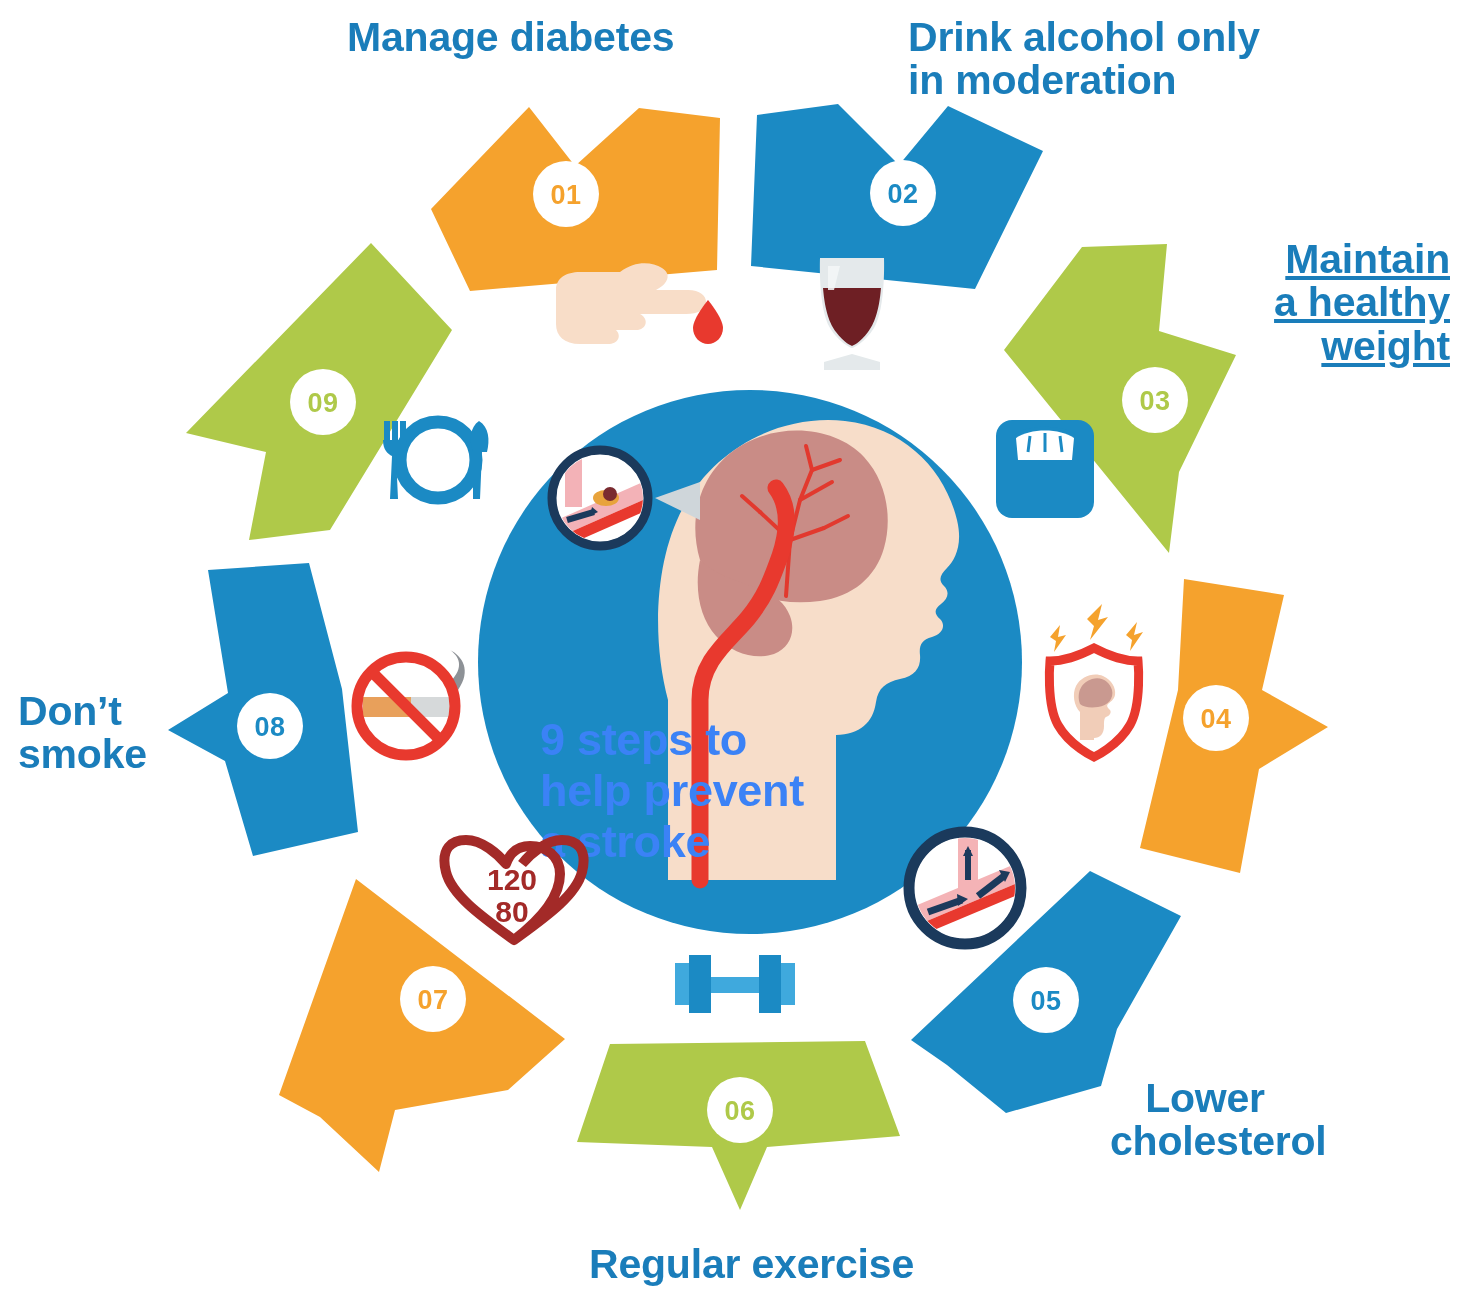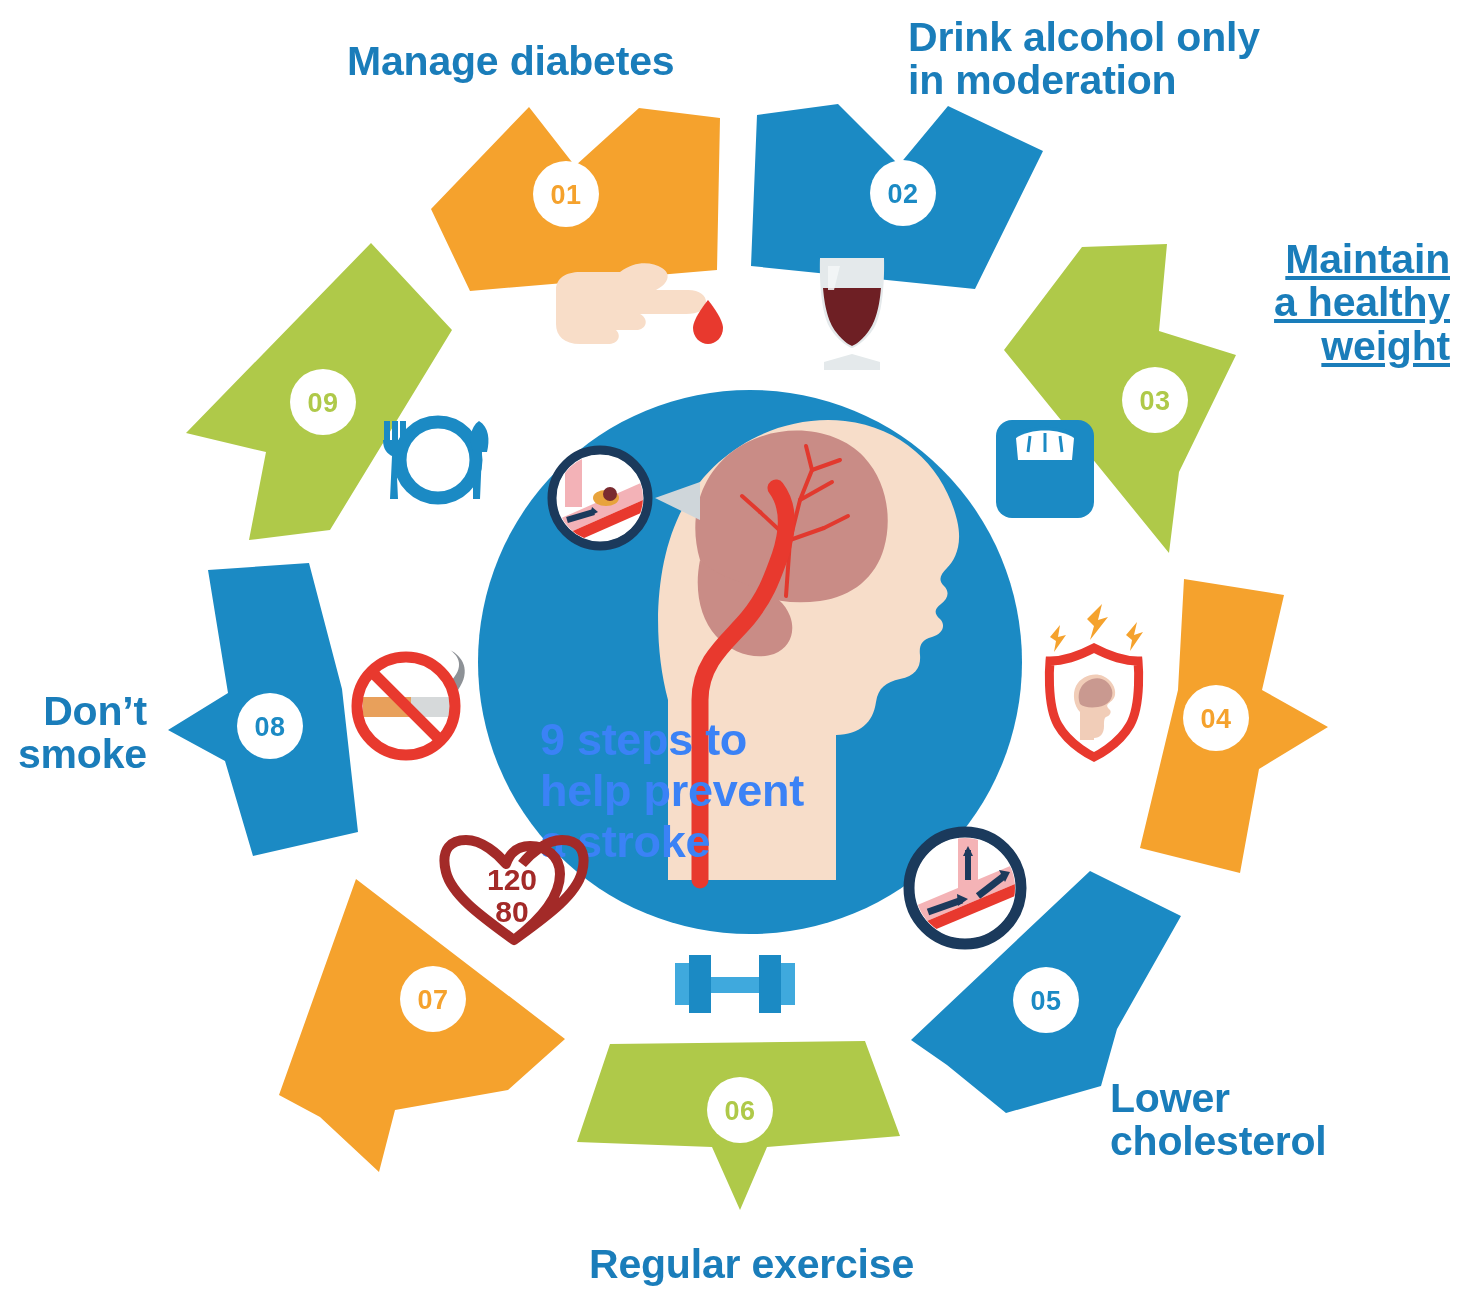--- a/index.html
+++ b/index.html
@@ -265,33 +265,33 @@
     <g fill="#1b8ac4">
       <circle cx="438" cy="460" r="38" fill="none" stroke="#1b8ac4" stroke-width="13"></circle>
       <path d="M387 421 L387 444 M395 421 L395 444 M403 421 L403 444" stroke="#1b8ac4" stroke-width="6"></path>
       <path d="M383 440 C383 450 388 454 392 456 L390 499 L398 499 L396 456
                C400 454 407 450 407 440 Z" fill="#1b8ac4"></path>
       <path d="M479 421 C489 427 490 440 487 452 L482 452 L480 499 L473 499
                L473 452 C469 440 470 427 479 421 Z" fill="#1b8ac4"></path>
     </g>
   </svg>
 
-  <div class="lbl lbl-41" style="left:347px;top:16px;margin-top:24px;">Manage diabetes</div>
+  <div class="lbl lbl-41" style="left:347px;top:16px;">Manage diabetes</div>
 
   <div class="lbl lbl-41" style="left:908px;top:16px;width:365px;">Drink alcohol only
 in moderation</div>
 
   <div class="lbl lbl-41" style="left:1250px;top:238px;width:200px;text-align:right;text-decoration:underline;">Maintain
 a healthy
 weight</div>
 
 
-  <div class="lbl lbl-41" style="left:1110px;top:1077px;width:190px;">Lower
+  <div class="lbl lbl-41" style="left:1110px;top:1077px;width:190px;text-align:center;">Lower
 cholesterol</div>
 
   <div class="lbl lbl-41" style="left:589px;top:1243px;">Regular exercise</div>
 
 
-  <div class="lbl lbl-41" style="left:18px;top:690px;text-align:right;">Don’t
+  <div class="lbl lbl-41" style="left:18px;top:690px;">Don’t
 smoke</div>
 
 
 </div>
 
 </body></html>

